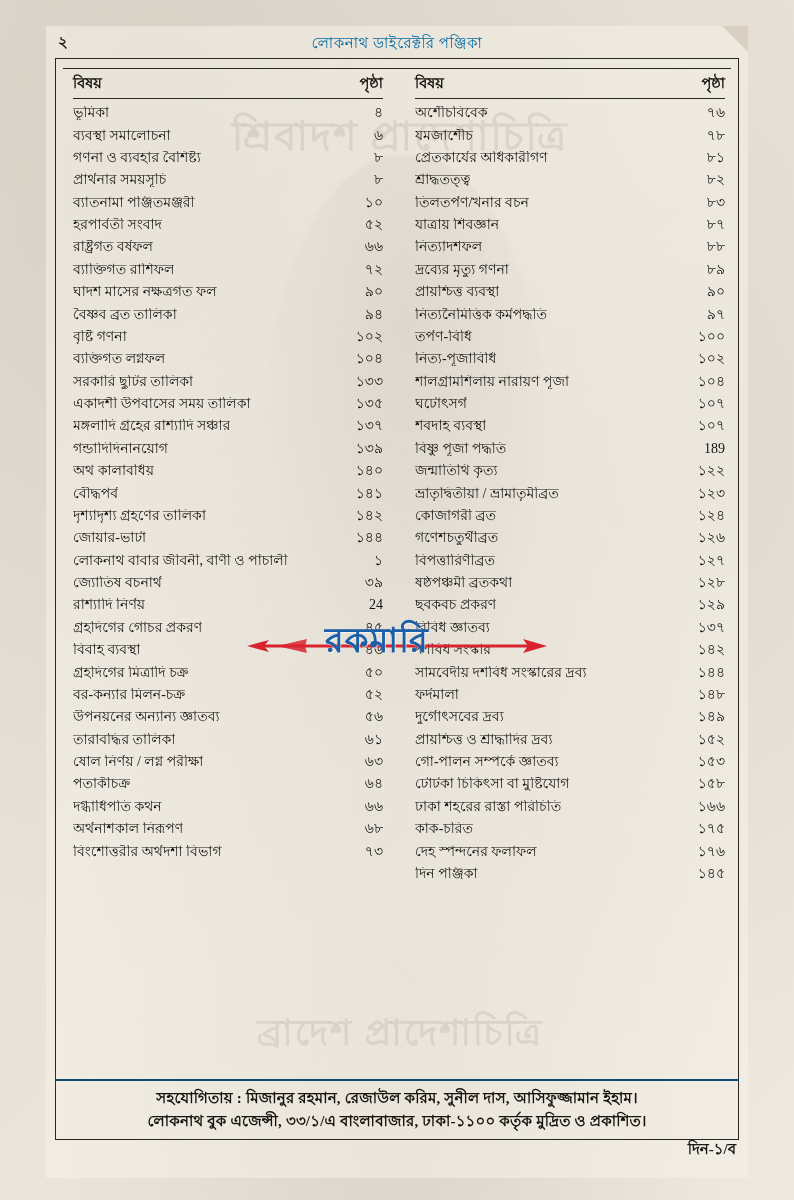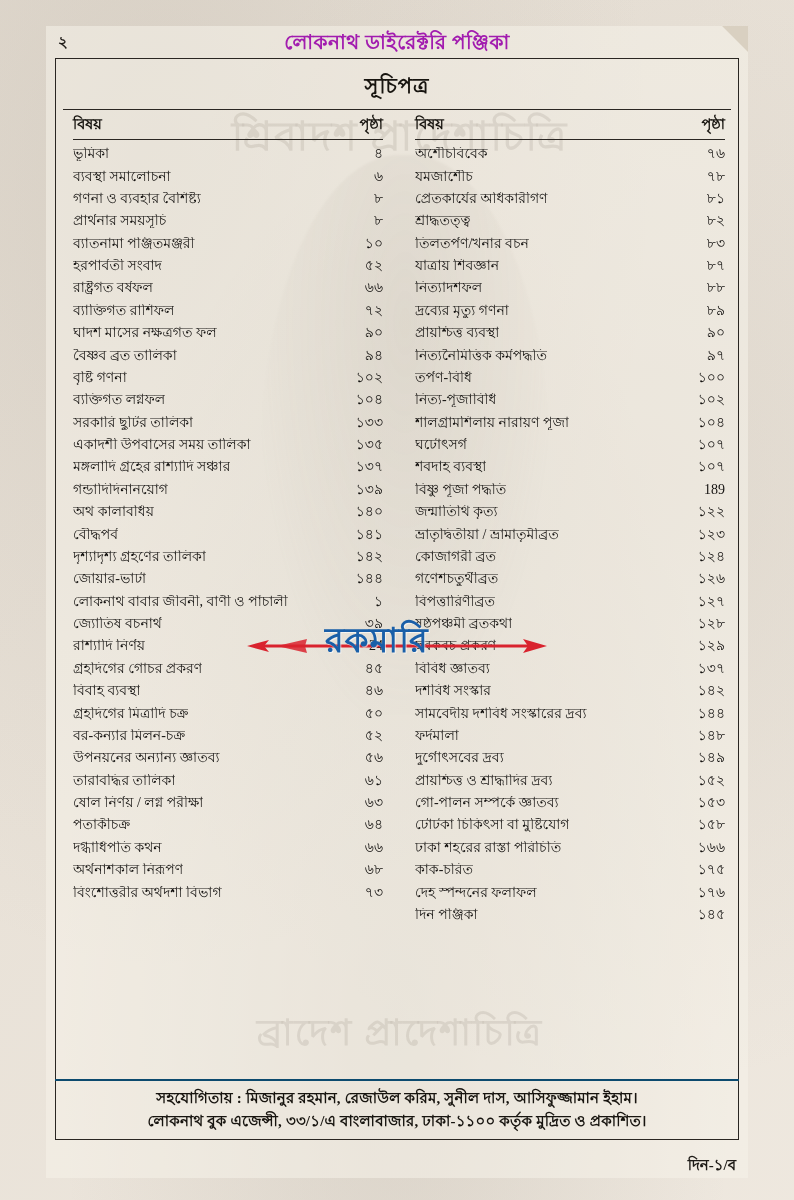--- a/index.html
+++ b/index.html
@@ -86,23 +86,23 @@
     position: absolute;
     left: 55px;
     right: 55px;
     top: 30px;
     height: 26px;
     display: flex;
     align-items: center;
     justify-content: center;
   }
   .header-title {
-    font-size: 20px;
-    font-weight: bold;
-    color: #a21caf;
+    font-size: 15px;
+    font-weight: normal;
+    color: #0369a1;
     letter-spacing: 0.5px;
   }
   .page-number-left {
     position: absolute;
     left: 58px;
     top: 30px;
     font-size: 15px;
     font-weight: bold;
     color: #1d1a16;
   }
@@ -183,21 +183,21 @@
   .footer-line {
     font-size: 15px;
     font-weight: bold;
     color: #17140f;
     line-height: 1.5;
     letter-spacing: 0.2px;
   }
   .bottom-mark {
     position: absolute;
     right: 58px;
-    bottom: 22px;
+    bottom: 38px;
     font-size: 15px;
     font-weight: bold;
     color: #1d1a16;
   }
 
   
   .stamp {
     position: absolute;
     left: 50%;
     top: 612px;
@@ -248,21 +248,20 @@
   </div>
 
   <div class="page-number-left">২</div>
   <div class="header">
     <div class="header-title">লোকনাথ ডাইরেক্টরি পঞ্জিকা</div>
   </div>
 
   <div class="border-box"></div>
 
   <div class="content">
-    <div class="doc-title">সূচিপত্র</div>
     <div class="title-rule"></div>
 
     <div class="columns">
       <div class="col col-left">
         <div class="col-head">
           <span>বিষয়</span>
           <span>পৃষ্ঠা</span>
         </div>
         <div class="head-rule"></div>
         <div id="left-list">

